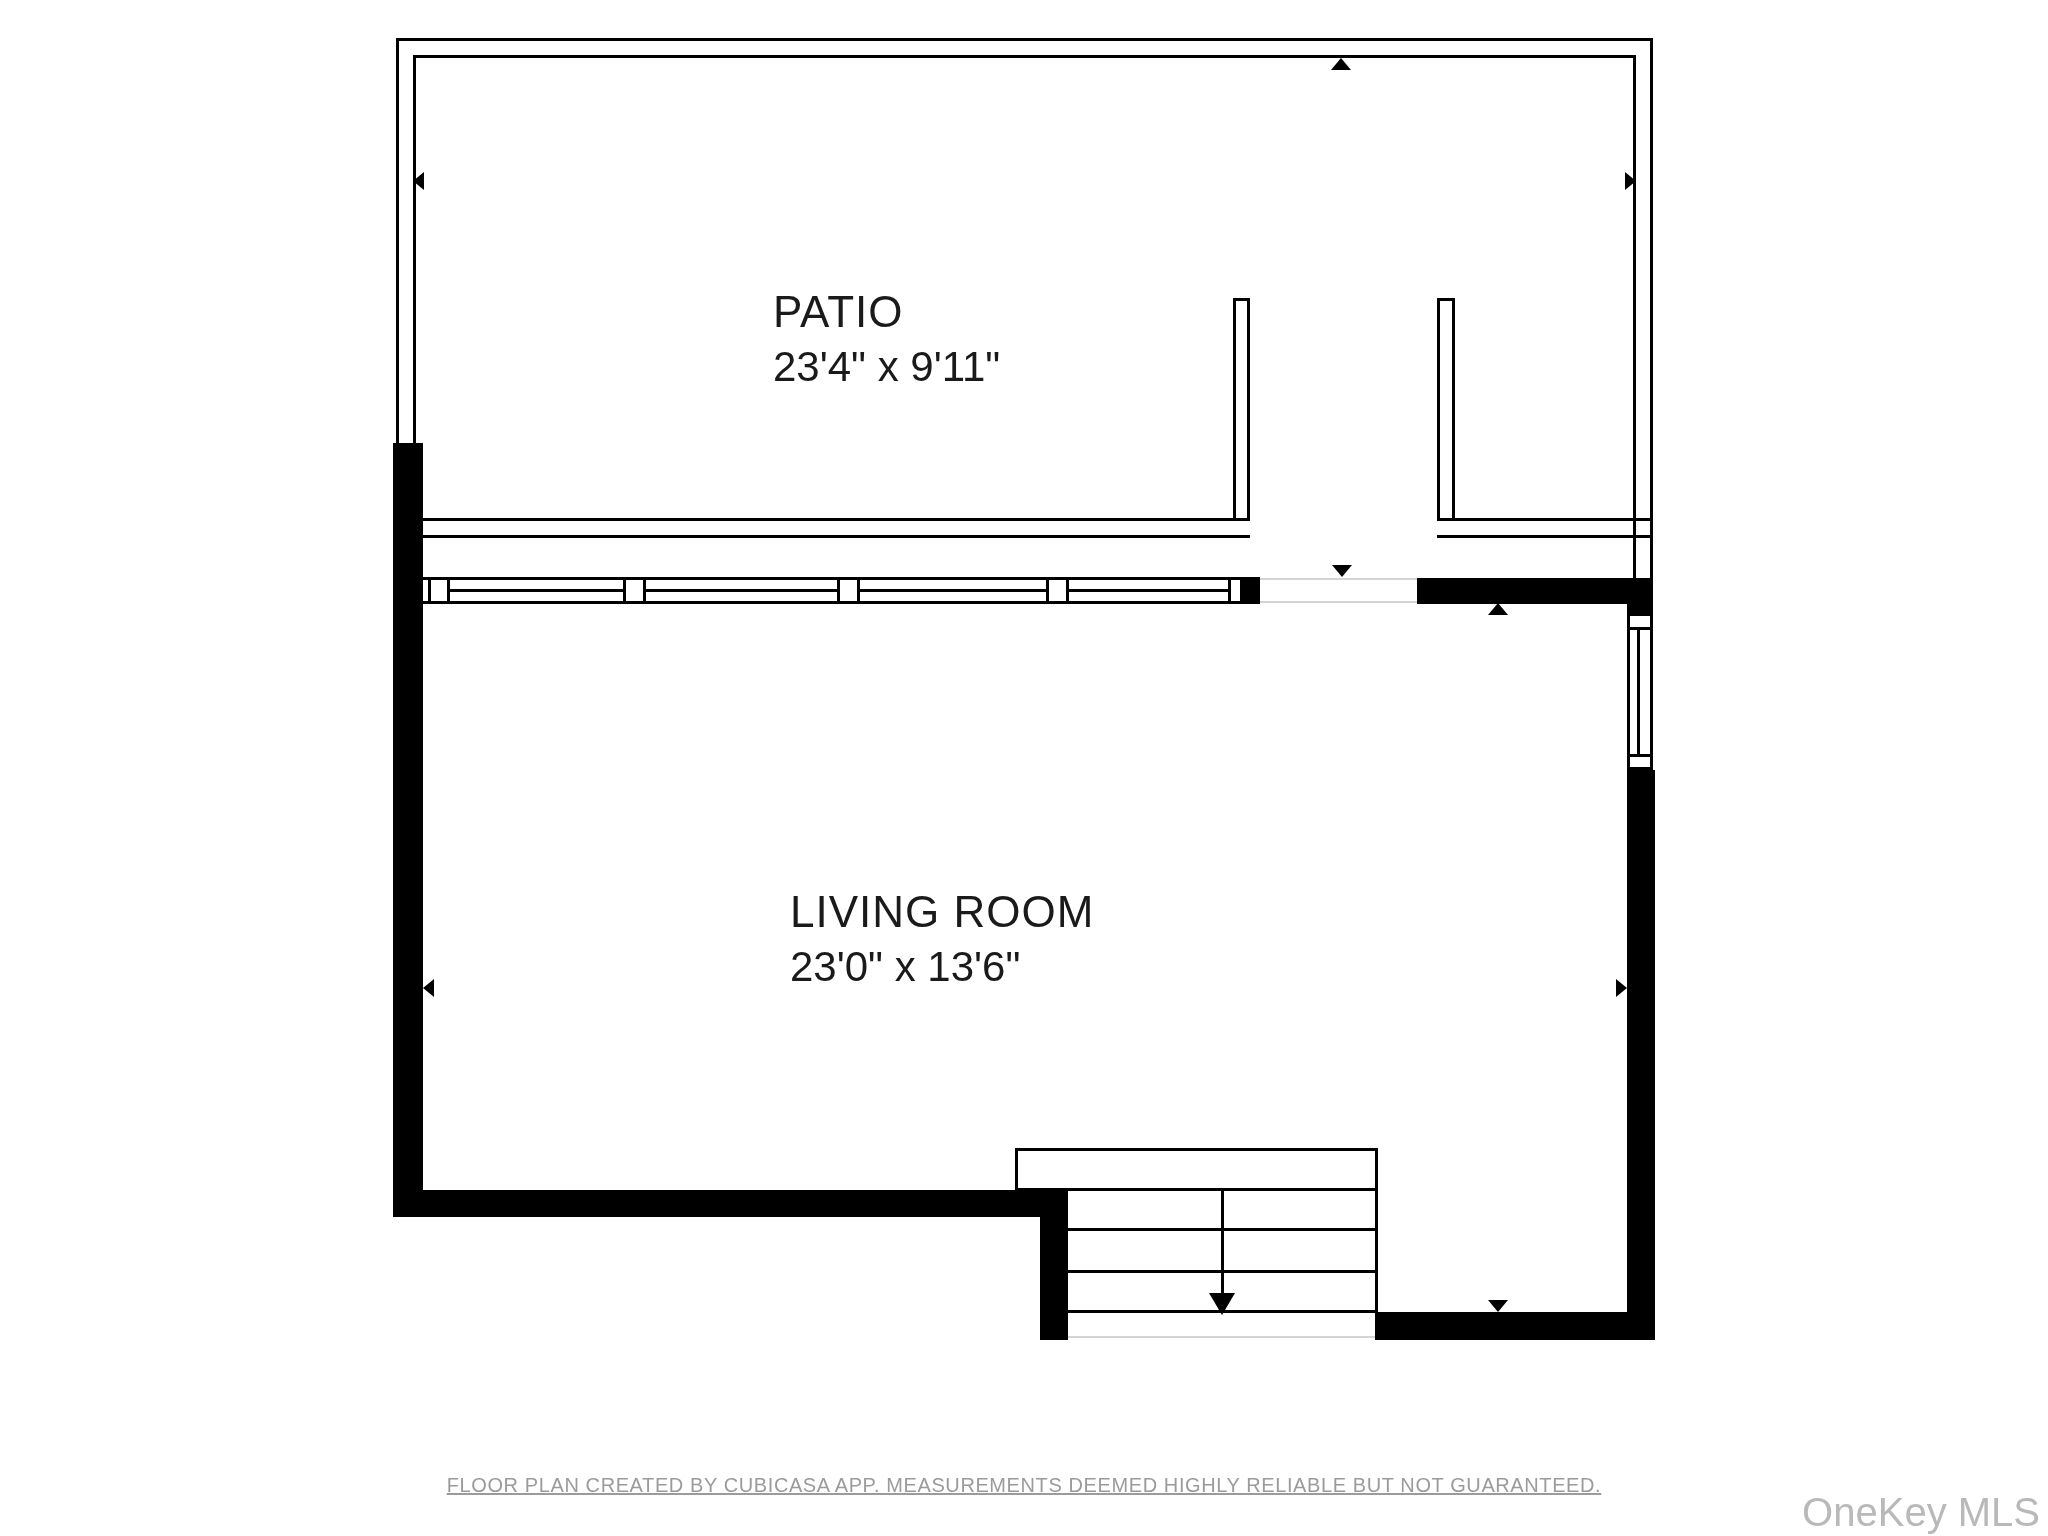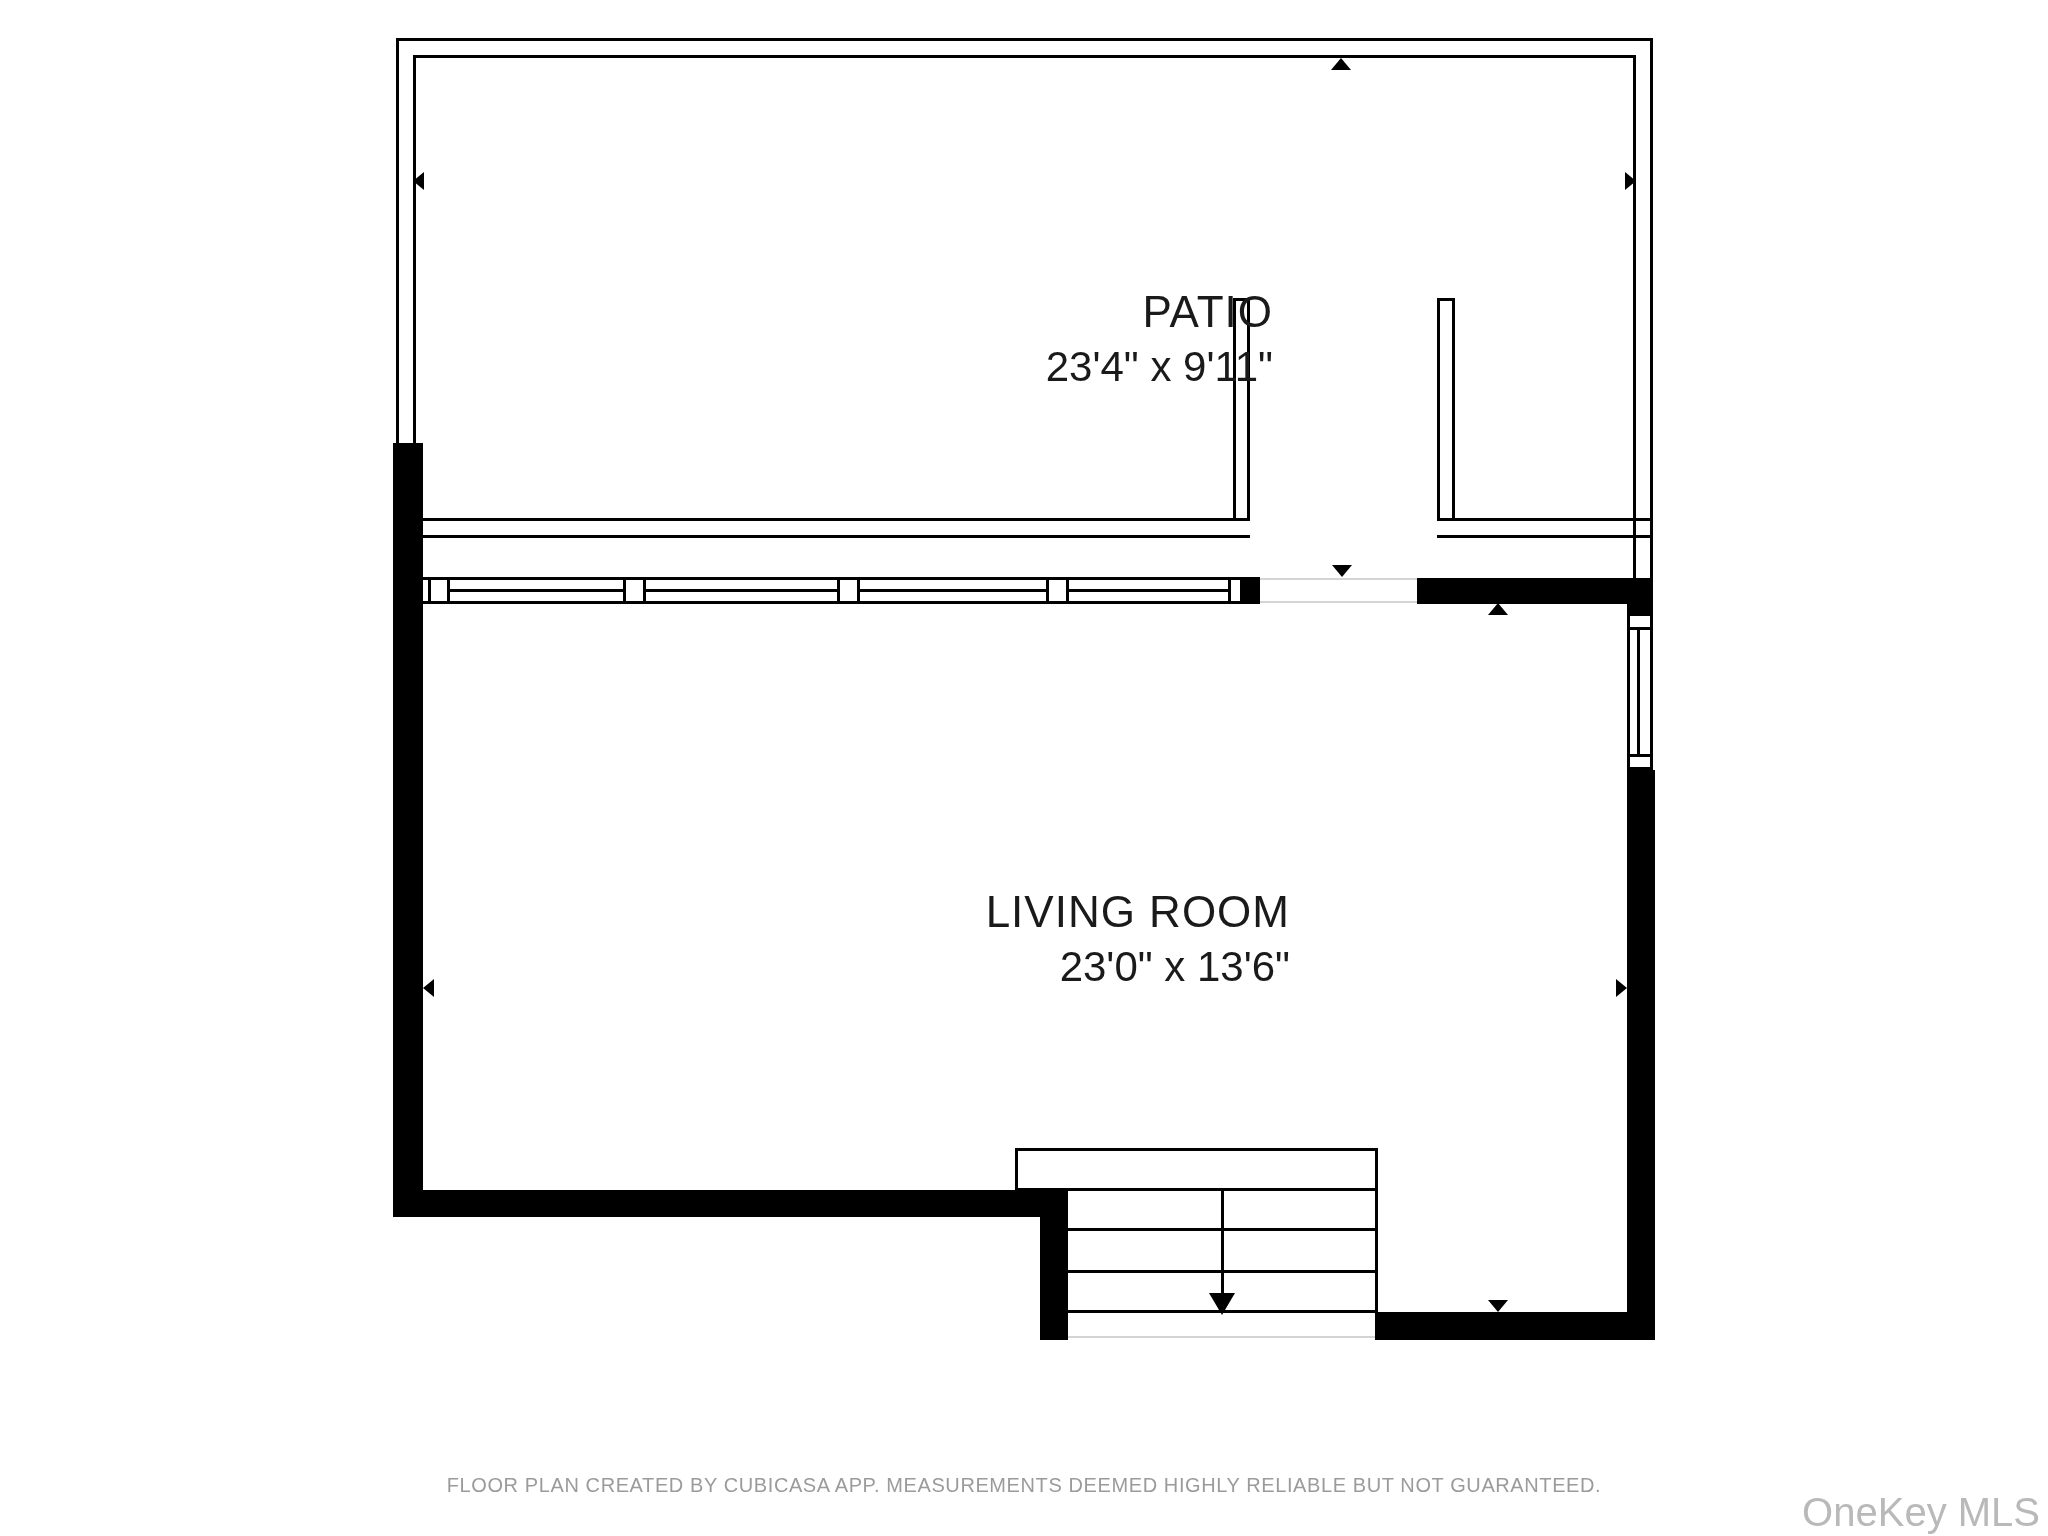--- a/index.html
+++ b/index.html
@@ -8,25 +8,25 @@
   .ln{position:absolute;background:#000000;}
   .wall{position:absolute;background:#000000;}
   .gl{position:absolute;background:#d4d4d4;}
   .box{position:absolute;border:3px solid #000000;box-sizing:border-box;background:transparent;}
   .tri{position:absolute;width:0;height:0;}
   .tri-up{border-left:10px solid transparent;border-right:10px solid transparent;border-bottom:12px solid #000;}
   .tri-down{border-left:10px solid transparent;border-right:10px solid transparent;border-top:12px solid #000;}
   .tri-left{border-top:9px solid transparent;border-bottom:9px solid transparent;border-right:11px solid #000;}
   .tri-right{border-top:9px solid transparent;border-bottom:9px solid transparent;border-left:11px solid #000;}
   .tri-stairs{border-left:13px solid transparent;border-right:13px solid transparent;border-top:22px solid #000;}
-  .room-label{position:absolute;text-align:right;color:#1a1a1a;}
+  .room-label{position:absolute;text-align:left;color:#1a1a1a;}
   .room-name{font-size:44px;line-height:48px;letter-spacing:1px;}
   .room-dims{font-size:42px;line-height:46px;margin-top:8px;}
   .disclaimer{position:absolute;left:0;right:0;top:1474px;text-align:center;
-              font-size:20px;letter-spacing:0.6px;color:#9b9b9b;}
+              font-size:20px;letter-spacing:0.6px;color:#9b9b9b;text-decoration:underline;}
   .watermark{position:absolute;right:8px;top:1490px;font-size:40px;color:#b9b9b9;text-align:right;}
 </style>
 </head>
 <body>
 
 <div class="page">
 
   <div class="ln" style="left:396px;top:38px;width:1257px;height:3px;"></div>
   <div class="ln" style="left:413px;top:55px;width:1223px;height:3px;"></div>
   <div class="ln" style="left:396px;top:38px;width:3px;height:408px;"></div>

